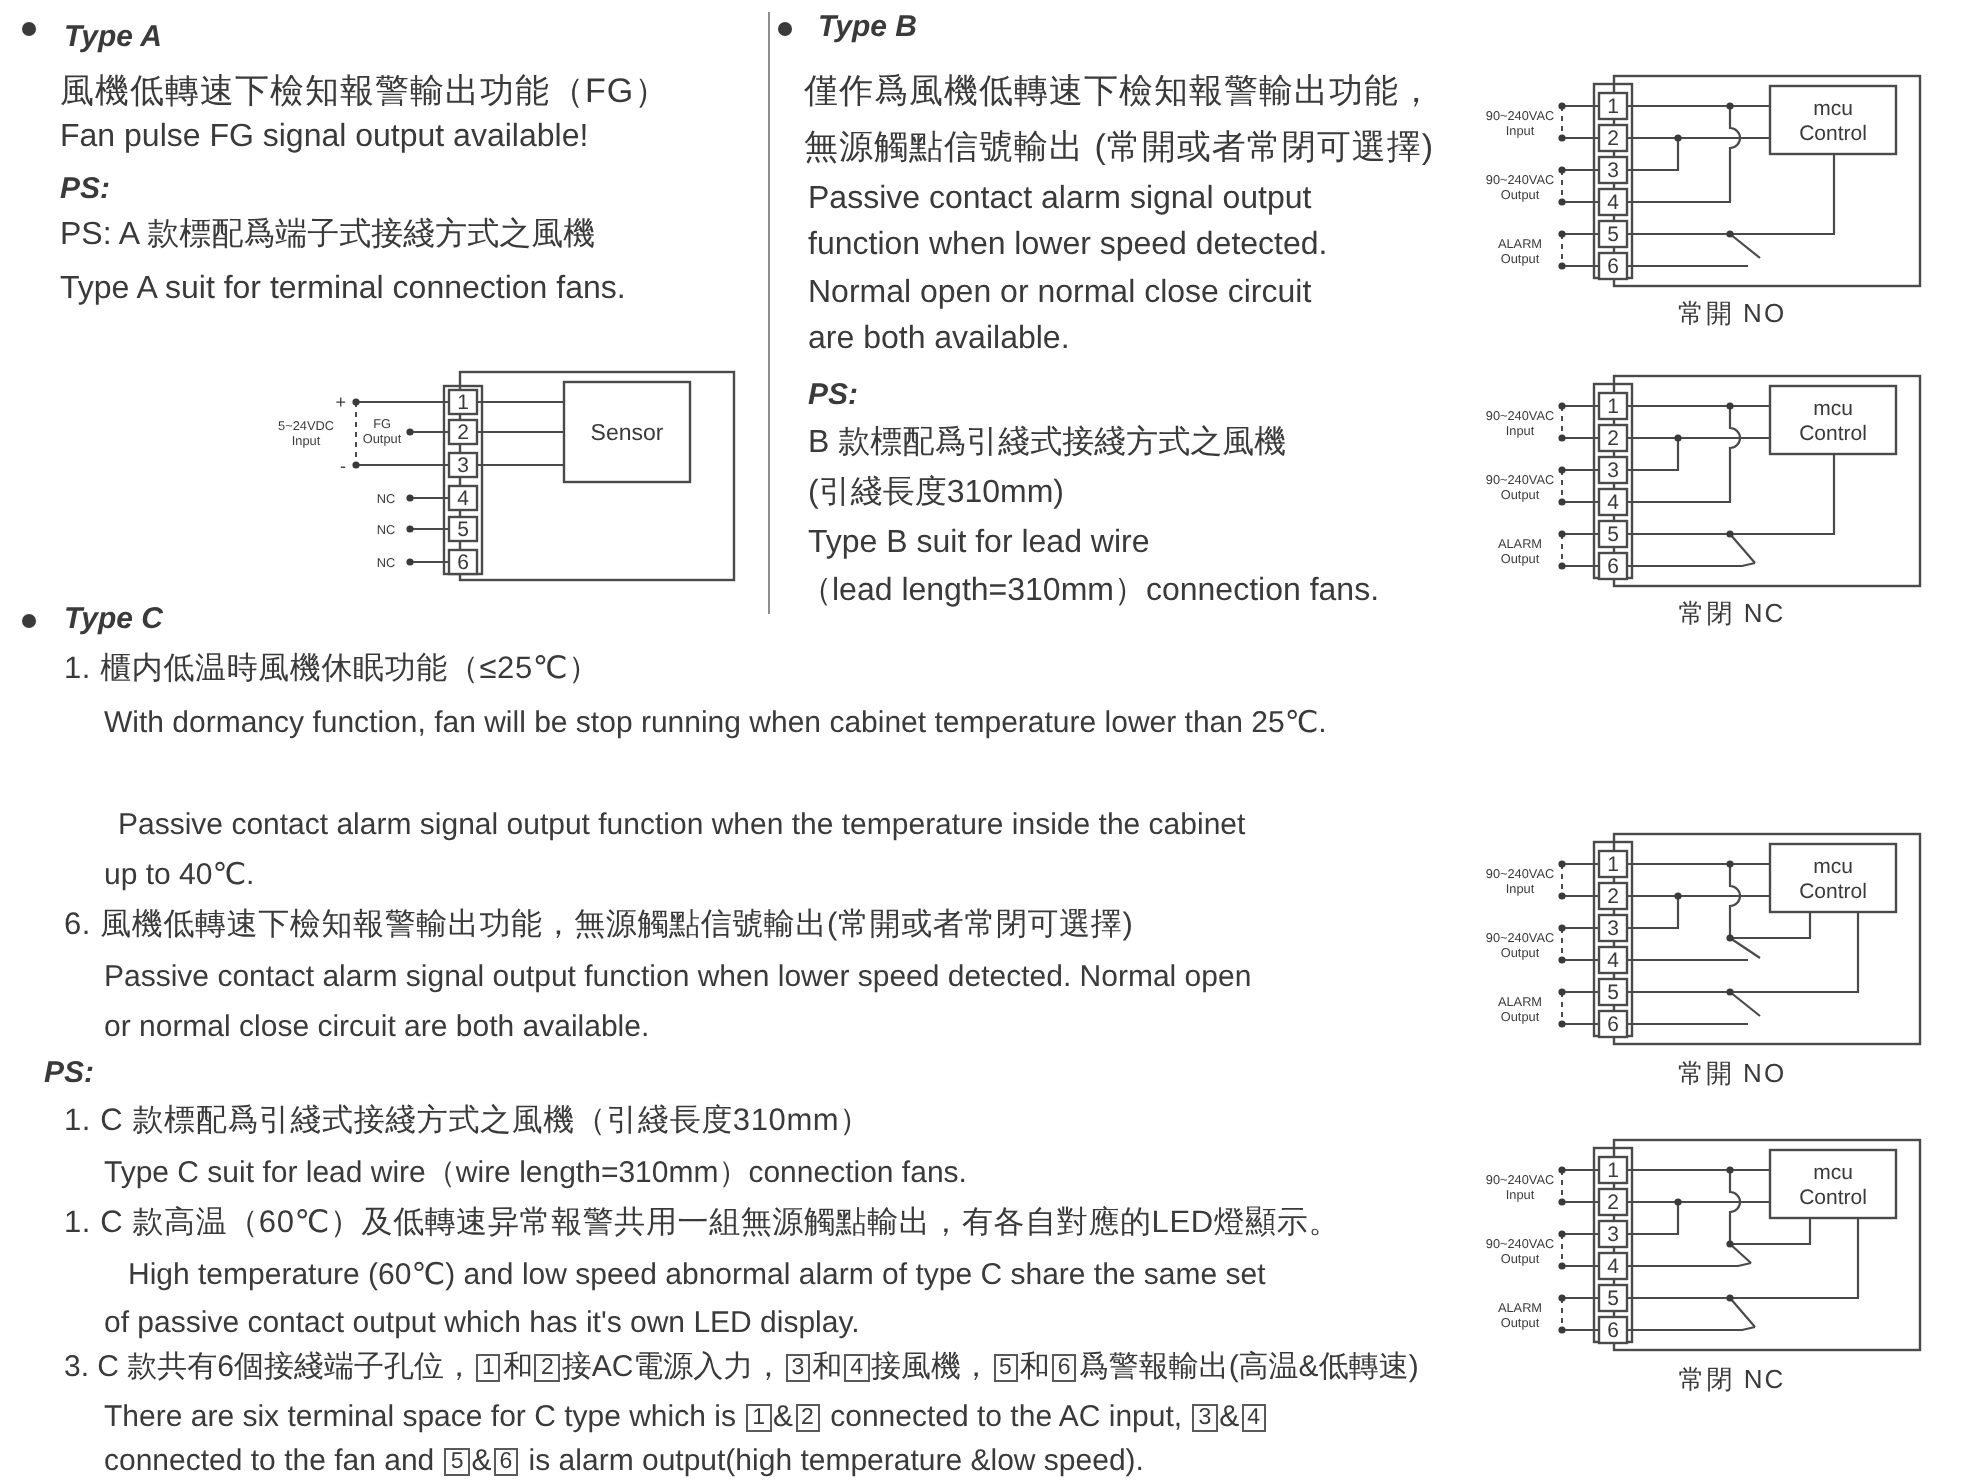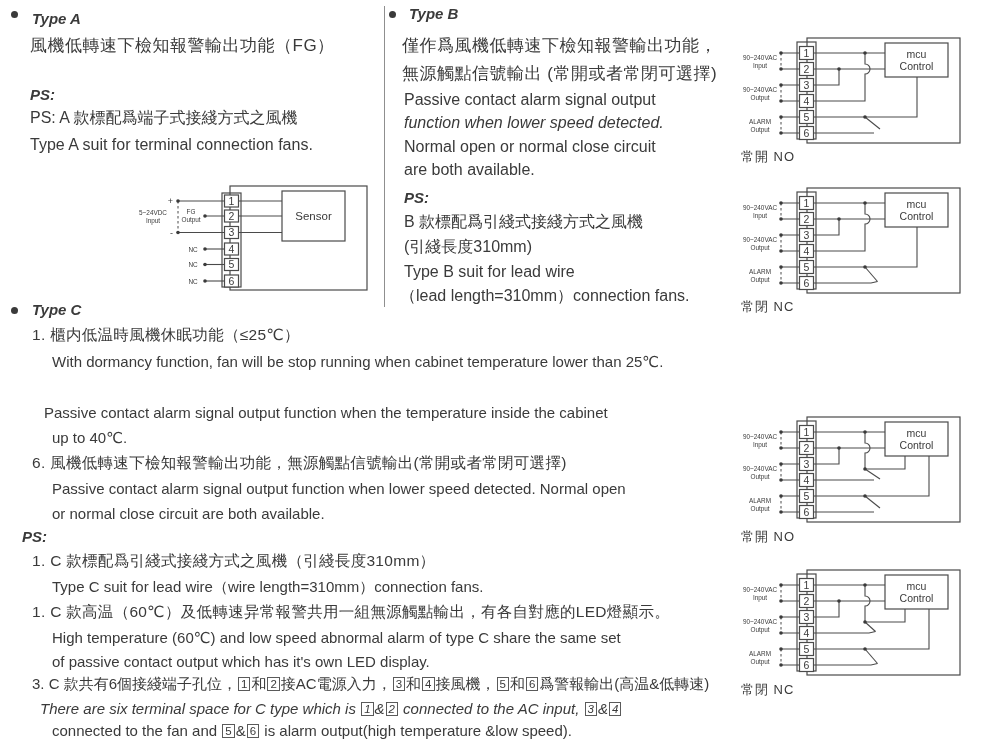--- a/index.html
+++ b/index.html
@@ -6,21 +6,21 @@
   #page{position:relative;width:991px;height:742px;background:#ffffff;overflow:hidden;
         font-family:"Liberation Sans","DejaVu Sans",sans-serif;color:#3a3a3a;}
   .ln{position:absolute;white-space:nowrap;line-height:1.15;}
   .zh-lg{font-size:17px;letter-spacing:0.5px;}
   .zh-md{font-size:15.5px;letter-spacing:0.3px;}
   .en-lg{font-size:16px;}
   .en-md{font-size:15px;}
   .hd{font-size:15px;font-weight:bold;font-style:italic;}
   .bullet{position:absolute;width:7px;height:7px;border-radius:50%;background:#3a3a3a;}
   .vdiv{position:absolute;width:1px;background:#8f8f8f;}
-  .cap{position:absolute;width:250px;font-size:13px;color:#3a3a3a;letter-spacing:1px;}
+  .cap{position:absolute;width:250px;text-align:center;font-size:13px;color:#3a3a3a;letter-spacing:1px;}
   .diag{position:absolute;}
   .nbx{display:inline-block;border:1px solid #5a5a5a;font-size:11.5px;line-height:12px;
        padding:0 2px;margin:0 1px;vertical-align:1px;}
   
   .wire{fill:none;stroke:#4a4a4a;stroke-width:1.1;}
   .boxln{fill:none;stroke:#4a4a4a;stroke-width:1.2;}
   .fillbox{fill:#ffffff;stroke:#4a4a4a;stroke-width:1.2;}
   .dash{fill:none;stroke:#4a4a4a;stroke-width:1;stroke-dasharray:2.5 2.5;}
   .dot{fill:#3a3a3a;}
   .lbl{font-size:6.4px;fill:#3a3a3a;text-anchor:middle;font-family:"Liberation Sans","DejaVu Sans",sans-serif;}
@@ -30,20 +30,21 @@
   .sensor{font-size:11.5px;fill:#3a3a3a;text-anchor:middle;font-family:"Liberation Sans","DejaVu Sans",sans-serif;}
 </style>
 </head>
 <body>
 
 <div id="page">
 
   <span class="bullet" style="left:11px;top:11px;"></span>
   <div class="ln hd" style="left:32px;top:10px;text-align:center;">Type A</div>
   <div class="ln zh-lg" style="left:30px;top:36px;">風機低轉速下檢知報警輸出功能（FG）</div>
+  <div class="ln en-lg" style="left:30px;top:60px;">Fan pulse FG signal output available!</div>
   <div class="ln hd" style="left:30px;top:86px;">PS:</div>
   <div class="ln en-lg" style="left:30px;top:109px;">PS: A 款標配爲端子式接綫方式之風機</div>
   <div class="ln en-lg" style="left:30px;top:136px;">Type A suit for terminal connection fans.</div>
 
   <svg class="diag" style="left:128px;top:184px;" width="240" height="110" viewBox="0 0 240 110">
     <rect class="boxln" x="102" y="2" width="137" height="104"></rect>
     <path class="wire" d="M50 17 H154"></path>
     <path class="wire" d="M77 32 H154"></path>
     <path class="wire" d="M50 48.5 H154"></path>
     <path class="wire" d="M77 65 H96.5"></path>
@@ -82,21 +83,21 @@
     <text class="lbl" x="65" y="99.5">NC</text>
   </svg>
 
   <div class="vdiv" style="left:384px;top:6px;height:301px;"></div>
 
   <span class="bullet" style="left:389px;top:11px;"></span>
   <div class="ln hd" style="left:409px;top:5px;">Type B</div>
   <div class="ln zh-lg" style="left:402px;top:36px;">僅作爲風機低轉速下檢知報警輸出功能，</div>
   <div class="ln zh-lg" style="left:402px;top:64px;">無源觸點信號輸出 (常開或者常閉可選擇)</div>
   <div class="ln en-lg" style="left:404px;top:91px;">Passive contact alarm signal output</div>
-  <div class="ln en-lg" style="left:404px;top:114px;font-style:italic;">function when lower speed detected.</div>
+  <div class="ln en-lg" style="left:404px;top:114px;">function when lower speed detected.</div>
   <div class="ln en-lg" style="left:404px;top:138px;">Normal open or normal close circuit</div>
   <div class="ln en-lg" style="left:404px;top:161px;">are both available.</div>
   <div class="ln hd" style="left:404px;top:189px;">PS:</div>
   <div class="ln en-lg" style="left:404px;top:213px;">B 款標配爲引綫式接綫方式之風機</div>
   <div class="ln en-lg" style="left:404px;top:238px;">(引綫長度310mm)</div>
   <div class="ln en-lg" style="left:404px;top:263px;">Type B suit for lead wire</div>
   <div class="ln en-lg" style="left:400px;top:287px;">（lead length=310mm）connection fans.</div>
 
   <svg class="diag" style="left:741px;top:20px;" width="250" height="126" viewBox="0 0 250 126">
     <rect class="boxln" x="66" y="18" width="153" height="105"></rect>
@@ -187,36 +188,36 @@
     <text class="lbl" x="19" y="79.5">Output</text>
     <text class="lbl" x="19" y="104">ALARM</text>
     <text class="lbl" x="19" y="111.5">Output</text>
   </svg>
   <div class="cap" style="left:741px;top:298px;">常閉 NC</div>
 
   <span class="bullet" style="left:11px;top:307px;"></span>
   <div class="ln hd" style="left:32px;top:301px;">Type C</div>
   <div class="ln zh-md" style="left:32px;top:326px;">1. 櫃内低温時風機休眠功能（≤25℃）</div>
   <div class="ln en-md" style="left:52px;top:353px;">With dormancy function, fan will be stop running when cabinet temperature lower than 25℃.</div>
-  <div class="ln en-md" style="left:44px;top:404px;">Passive contact alarm signal output function when the temperature inside the cabinet</div>
+  <div class="ln en-md" style="left:59px;top:404px;">Passive contact alarm signal output function when the temperature inside the cabinet</div>
   <div class="ln en-md" style="left:52px;top:429px;">up to 40℃.</div>
   <div class="ln zh-md" style="left:32px;top:454px;">6. 風機低轉速下檢知報警輸出功能，無源觸點信號輸出(常開或者常閉可選擇)</div>
   <div class="ln en-md" style="left:52px;top:480px;">Passive contact alarm signal output function when lower speed detected. Normal open</div>
   <div class="ln en-md" style="left:52px;top:505px;">or normal close circuit are both available.</div>
   <div class="ln hd" style="left:22px;top:528px;">PS:</div>
   <div class="ln zh-md" style="left:32px;top:552px;">1. C 款標配爲引綫式接綫方式之風機（引綫長度310mm）</div>
   <div class="ln en-md" style="left:52px;top:578px;">Type C suit for lead wire（wire length=310mm）connection fans.</div>
   <div class="ln zh-md" style="left:32px;top:603px;">1. C 款高温（60℃）及低轉速异常報警共用一組無源觸點輸出，有各自對應的LED燈顯示。</div>
-  <div class="ln en-md" style="left:52px;top:629px;">High temperature (60℃) and low speed abnormal alarm of type C share the same set</div>
+  <div class="ln en-md" style="left:64px;top:629px;">High temperature (60℃) and low speed abnormal alarm of type C share the same set</div>
   <div class="ln en-md" style="left:52px;top:653px;">of passive contact output which has it's own LED display.</div>
 
   <div class="ln" style="left:32px;top:675px;font-size:15px;">
     <span>3. C 款共有6個接綫端子孔位，</span><span class="nbx">1</span><span>和</span><span class="nbx">2</span><span>接AC電源入力，</span><span class="nbx">3</span><span>和</span><span class="nbx">4</span><span>接風機，</span><span class="nbx">5</span><span>和</span><span class="nbx">6</span><span>爲警報輸出(高温&amp;低轉速)</span>
   </div>
-  <div class="ln en-md" style="left:40px;top:700px;font-style:italic;">
+  <div class="ln en-md" style="left:52px;top:700px;">
     <span>There are six terminal space for C type which is </span><span class="nbx">1</span><span>&amp;</span><span class="nbx">2</span><span> connected to the AC input, </span><span class="nbx">3</span><span>&amp;</span><span class="nbx">4</span>
   </div>
   <div class="ln en-md" style="left:52px;top:722px;">
     <span>connected to the fan and </span><span class="nbx">5</span><span>&amp;</span><span class="nbx">6</span><span> is alarm output(high temperature &amp;low speed).</span>
   </div>
 
   <svg class="diag" style="left:741px;top:399px;" width="250" height="126" viewBox="0 0 250 126">
     <rect class="boxln" x="66" y="18" width="153" height="105"></rect>
     <path class="wire" d="M40 33 H144"></path>
     <path class="wire" d="M40 49 H144"></path>

